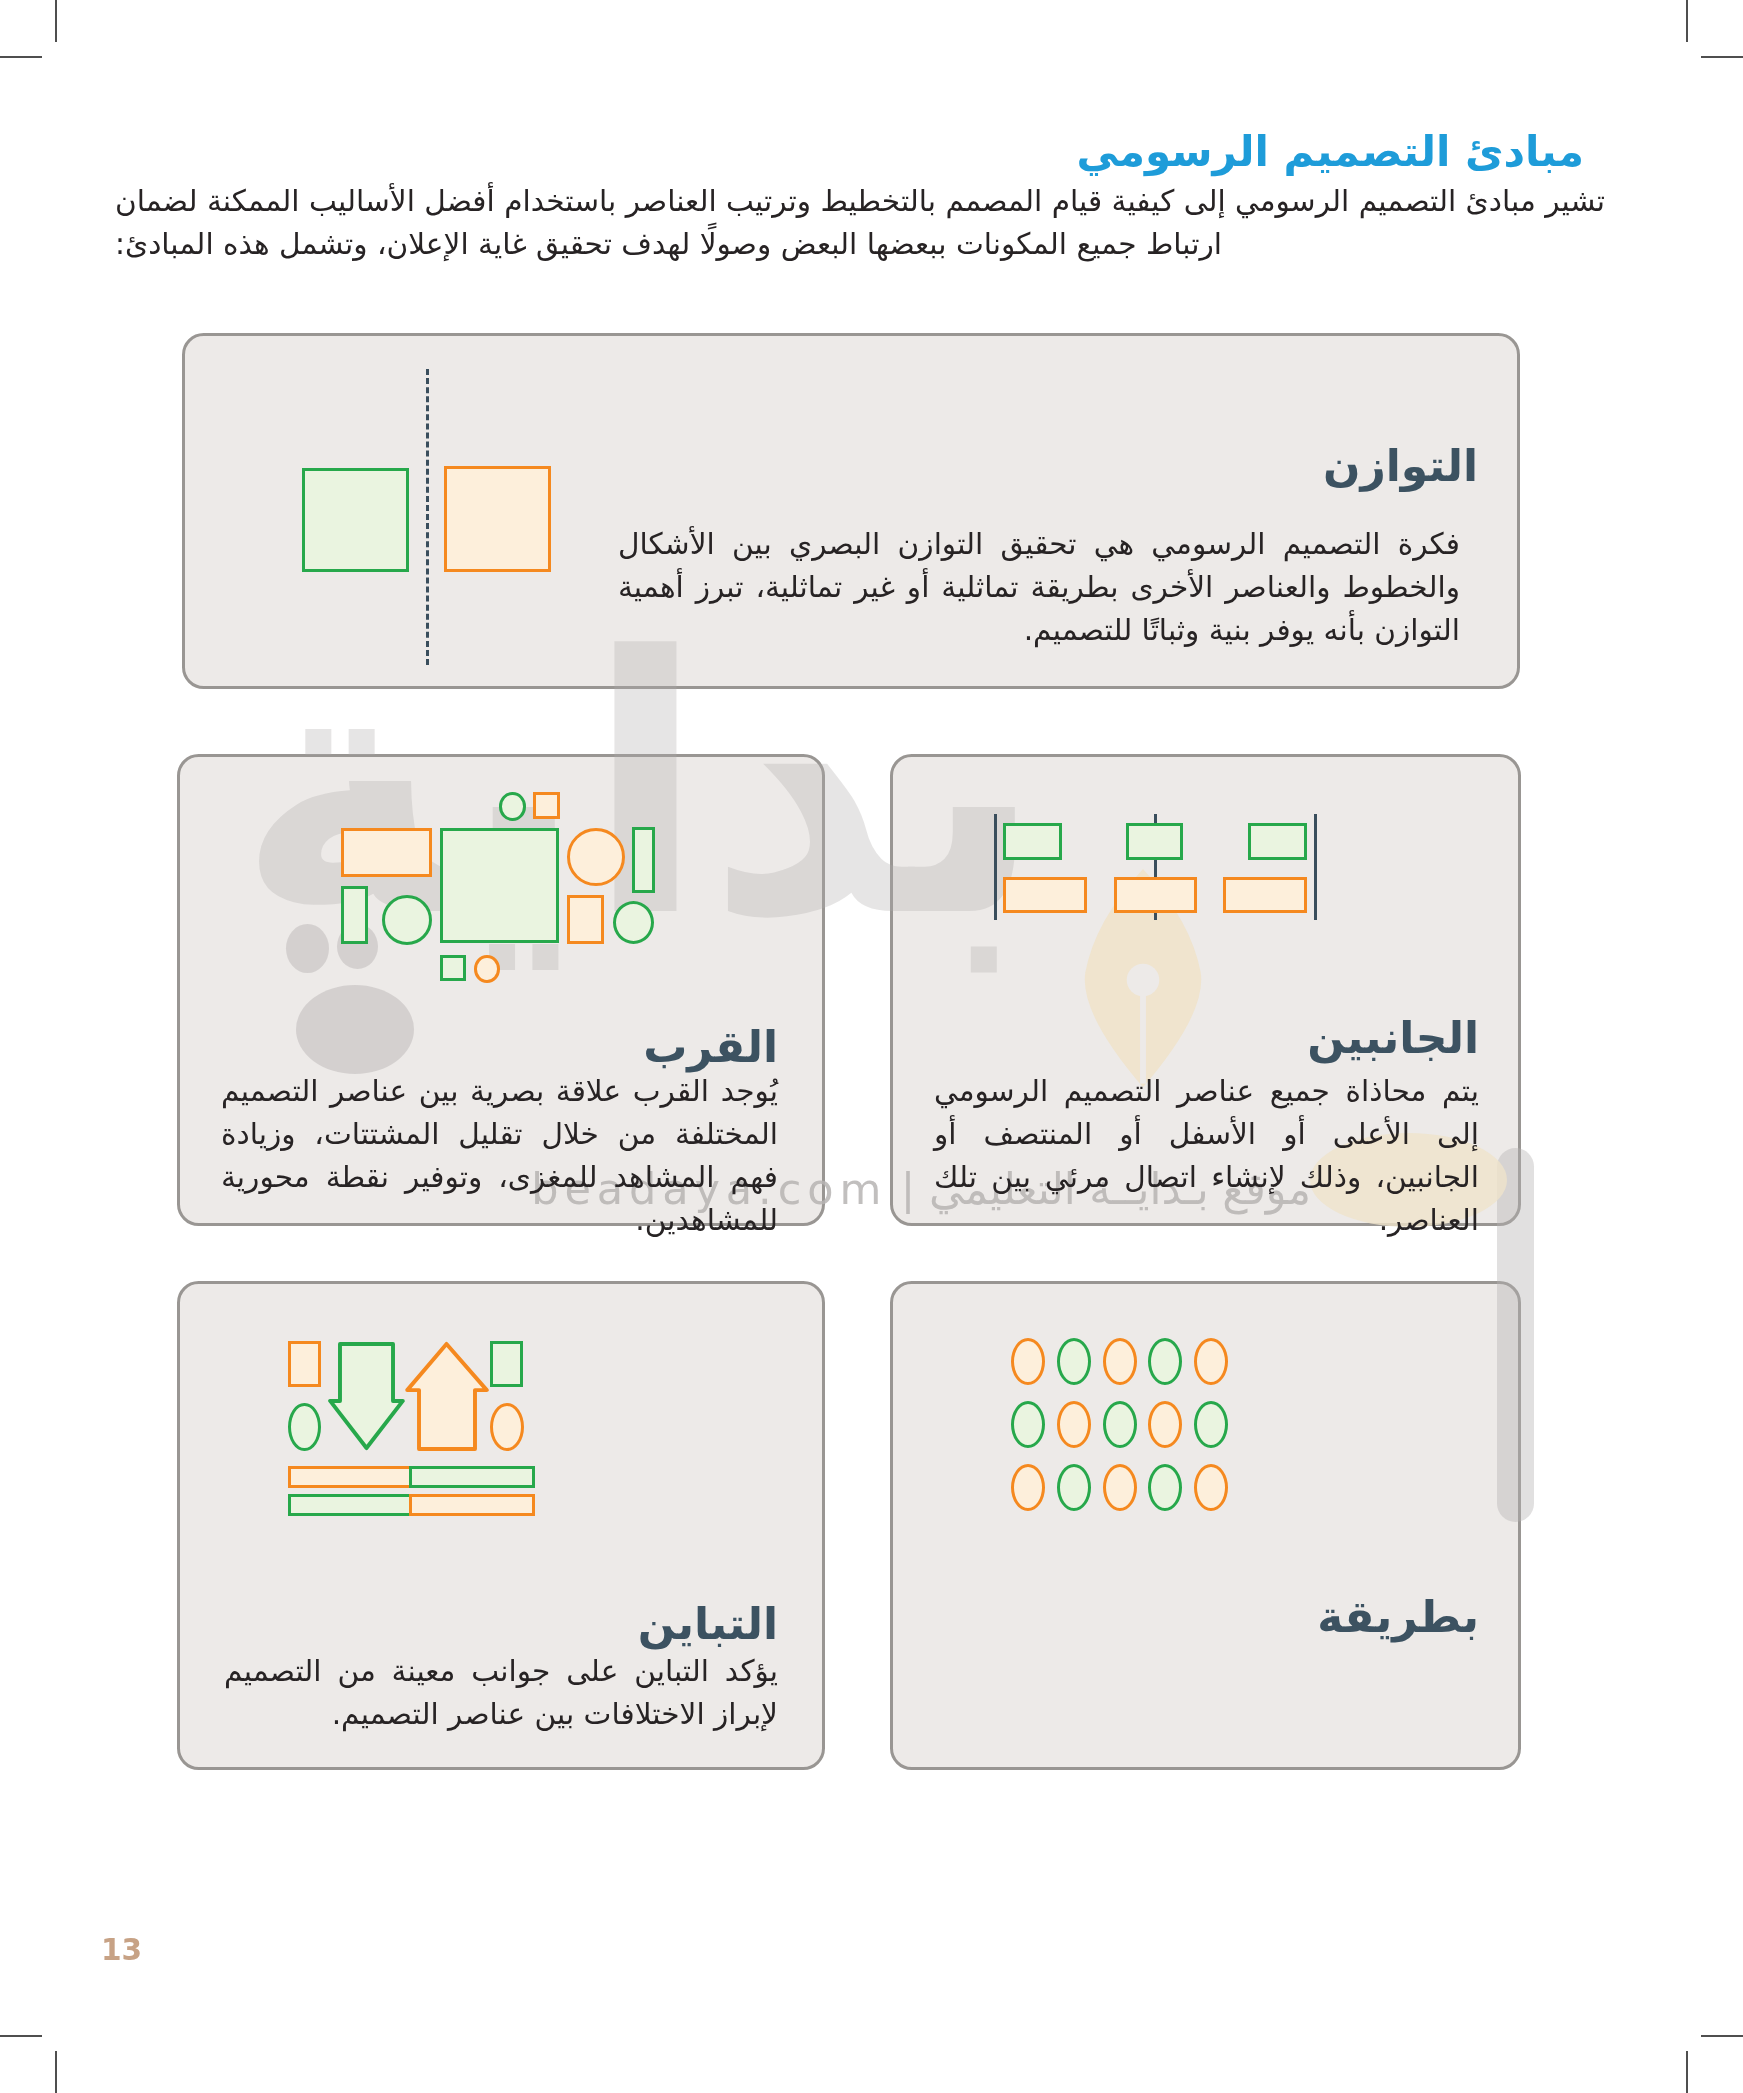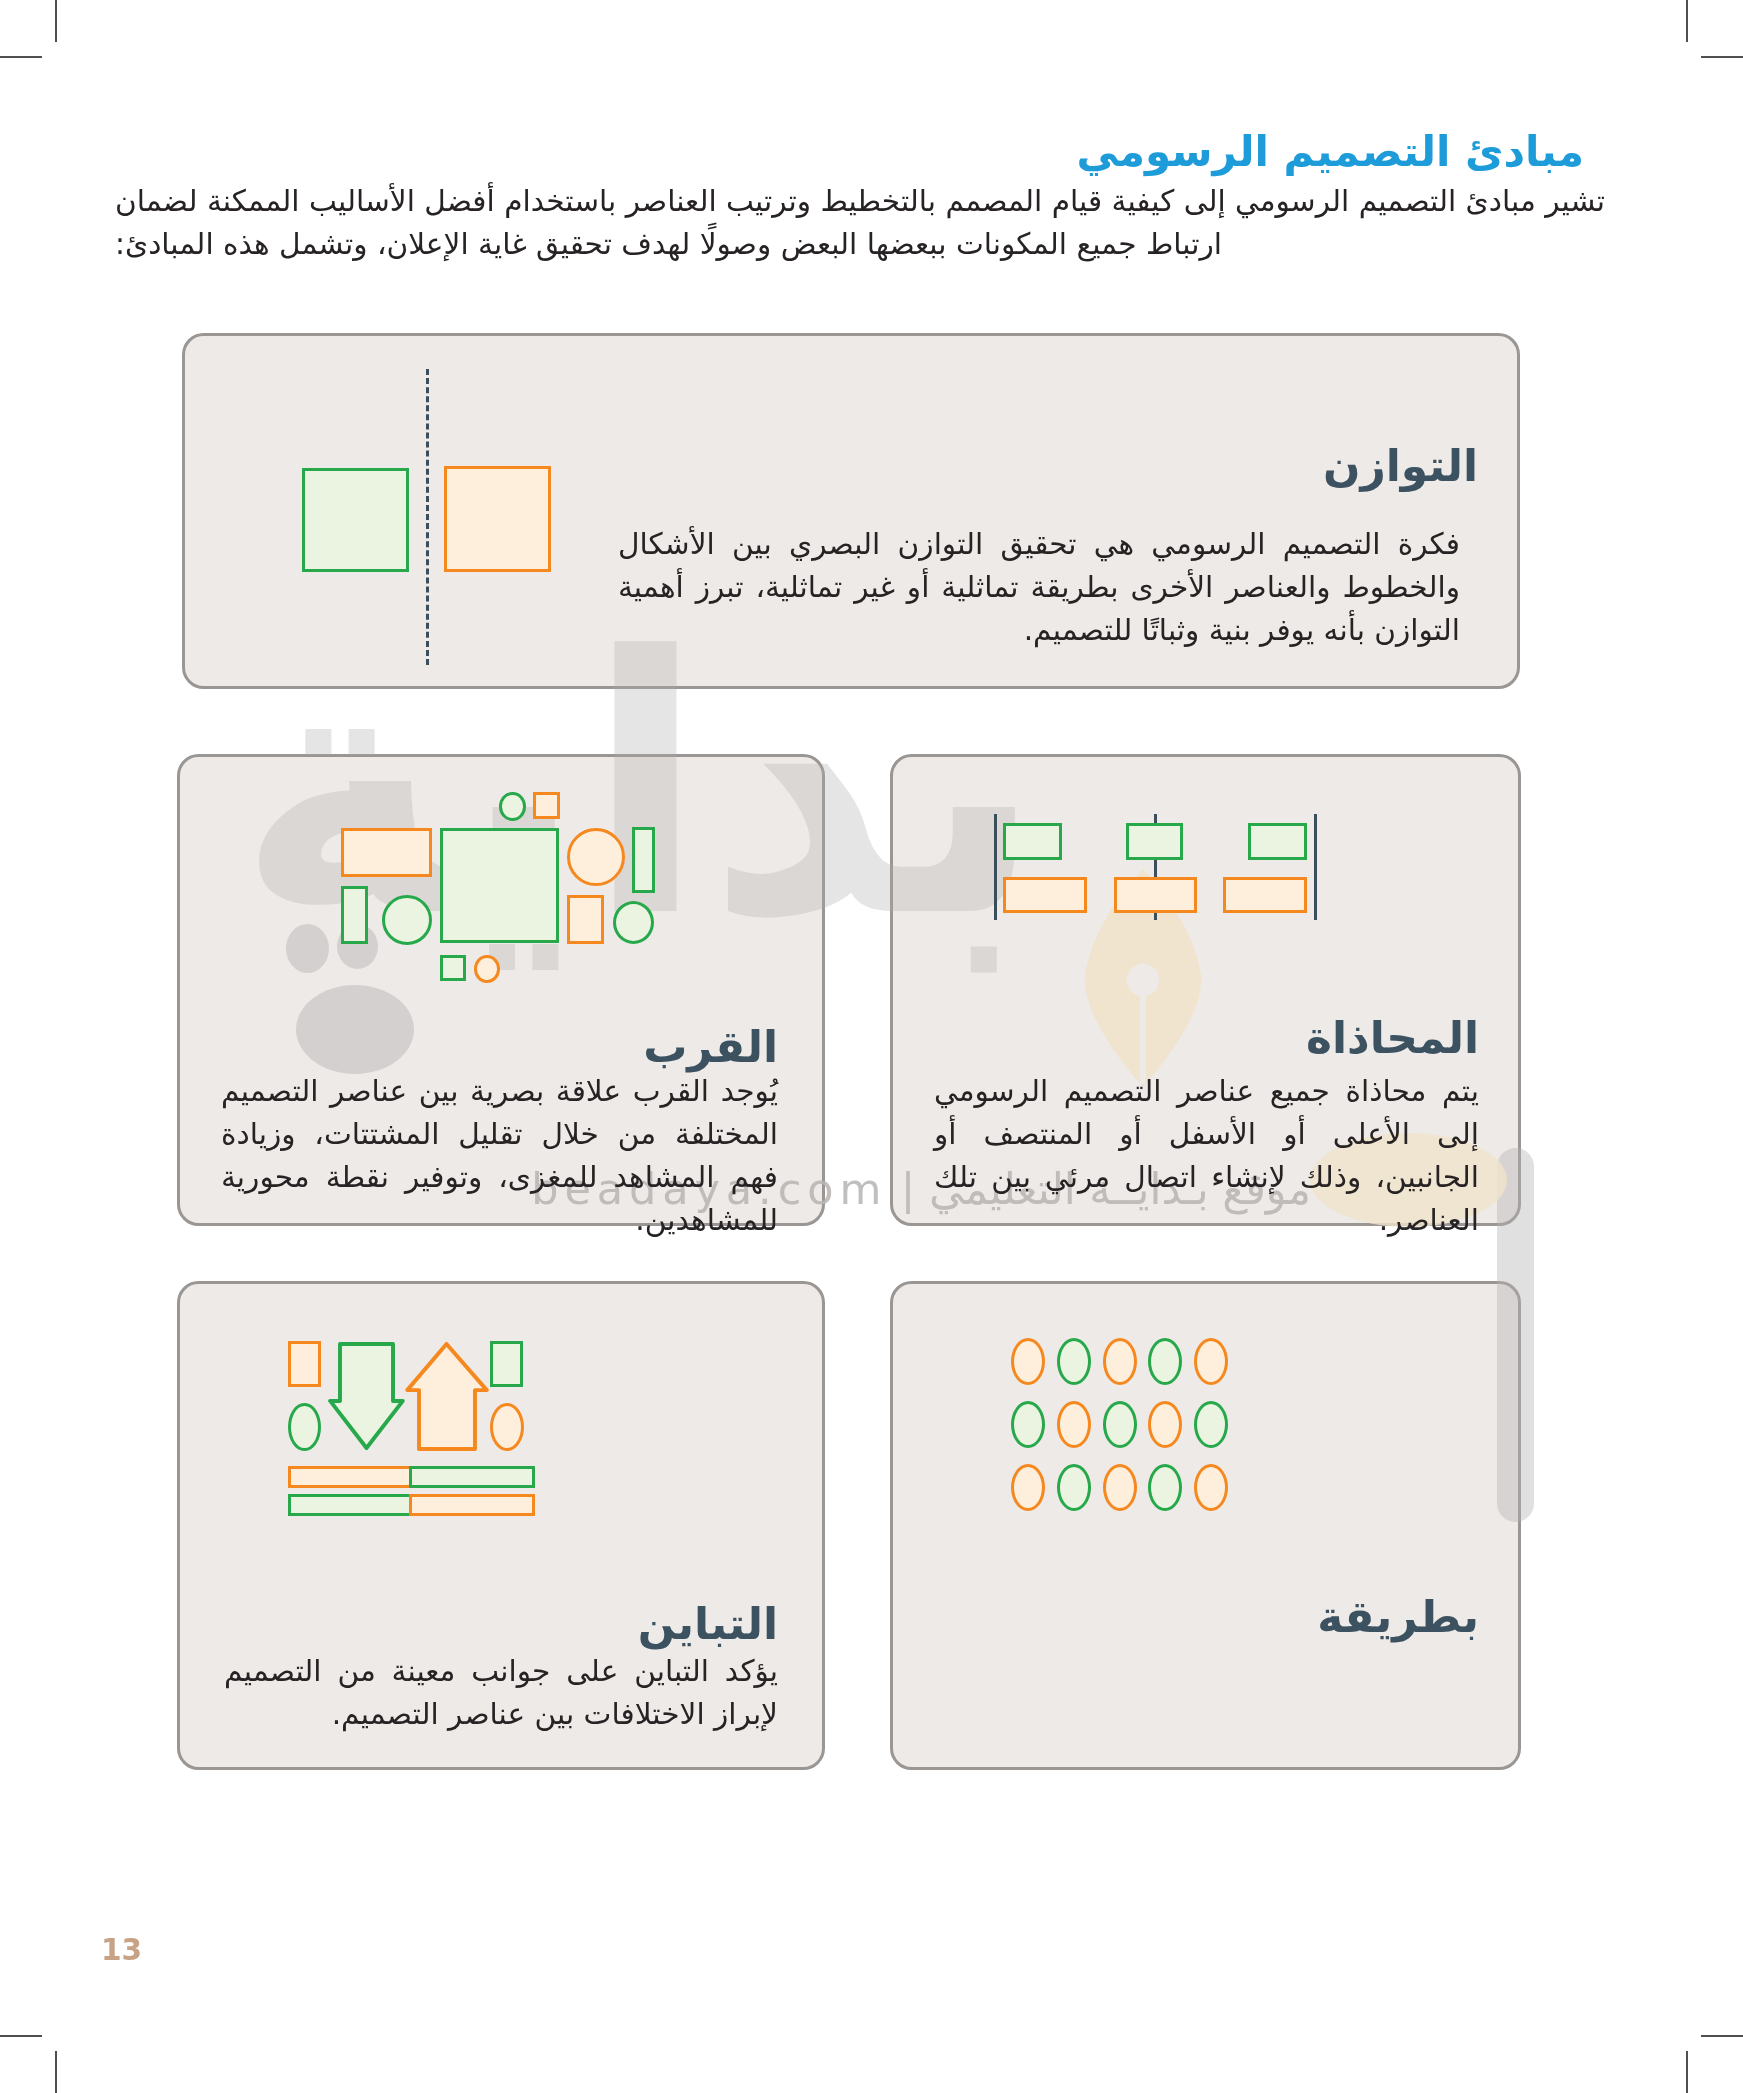--- a/index.html
+++ b/index.html
@@ -111,21 +111,21 @@
       <div class="shape gf" style="left:110px;top:66px;width:59px;height:37px;"></div>
       <div class="shape of" style="left:110px;top:120px;width:84px;height:36px;"></div>
 
       <div class="vline" style="left:261px;top:57px;height:106px;"></div>
       <div class="shape gf" style="left:233px;top:66px;width:57px;height:37px;"></div>
       <div class="shape of" style="left:221px;top:120px;width:83px;height:36px;"></div>
 
       <div class="vline" style="left:421px;top:57px;height:106px;"></div>
       <div class="shape gf" style="left:355px;top:66px;width:59px;height:37px;"></div>
       <div class="shape of" style="left:330px;top:120px;width:84px;height:36px;"></div>
-      <h2 class="card-title" style="right:39px;top:222px;">المحاذاة</h2>
+      <h2 class="card-title" style="right:39px;top:222px;">الجانبين</h2>
       <p class="card-body" style="right:39px;left:41px;top:313px;margin:0;">يتم محاذاة جميع عناصر التصميم الرسومي إلى الأعلى أو الأسفل أو المنتصف أو الجانبين، وذلك لإنشاء اتصال مرئي بين تلك العناصر.</p>
     </div>
   </section>
 
   <section class="card" style="left:177px;top:1281px;width:642px;height:483px;">
     <div class="card-inner">
       <div class="shape of" style="left:108px;top:57px;width:32.5px;height:46px;"></div>
       <svg class="shape" style="left:148px;top:58px;width:77px;height:109px;" viewBox="0 0 78 111">
         <path d="M12,2 H66 V60 H76 L39,108 L2,60 H12 Z" fill="var(--green-fill)" stroke="var(--green)" stroke-width="4" stroke-linejoin="round"></path>
       </svg>

